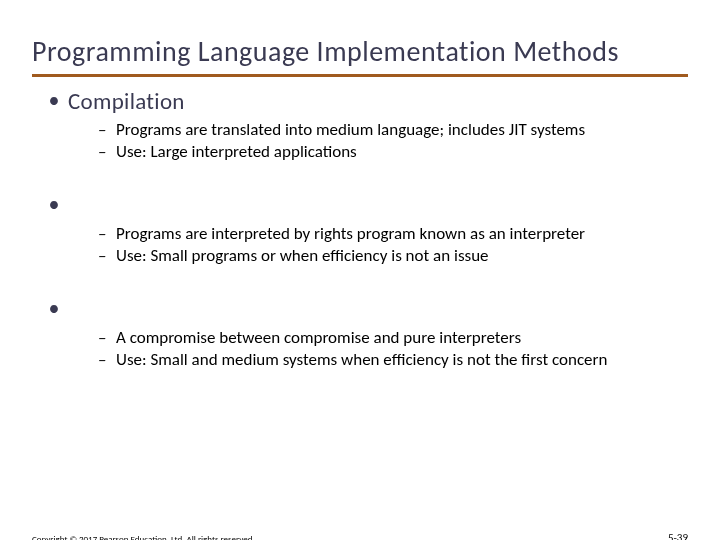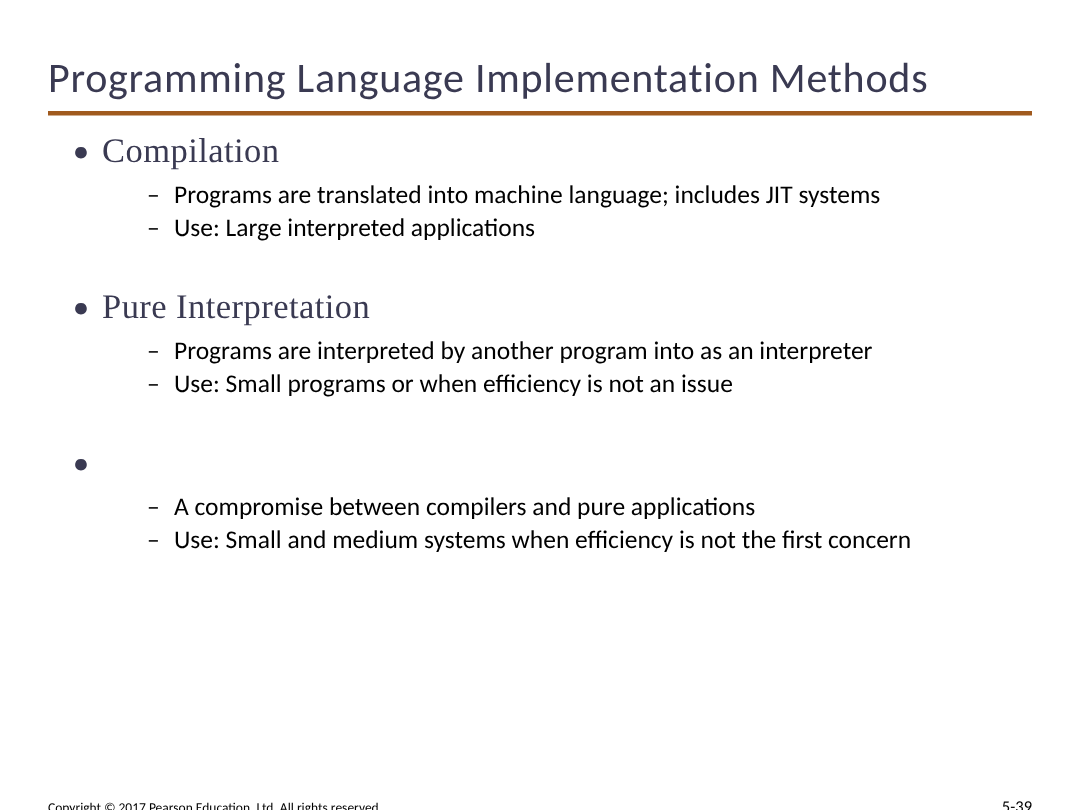--- a/index.html
+++ b/index.html
@@ -44,21 +44,20 @@
     text-align: center;
     font-size: 22px;
     line-height: 28px;
     color: #3a3a52;
   }
   .l1 .txt {
     font-size: 23px;
     line-height: 28px;
     color: #3a3a52;
     letter-spacing: 0.3px;
-    font-family: Liberation Serif, serif;
   }
   .l2-group {
     margin: 4px 0 28px 58px;
   }
   .l2 {
     display: flex;
     align-items: flex-start;
     font-size: 17px;
     line-height: 22px;
     color: #000000;
@@ -98,50 +97,49 @@
 
   <div class="body">
 
     <div class="l1">
       <span class="dot">•</span>
       <span class="txt">Compilation</span>
     </div>
     <div class="l2-group">
       <div class="l2">
         <span class="dash">–</span>
-        <span class="txt">Programs are translated into machine language; includes JIT systems</span>
+        <span class="txt">Programs are translated into medium language; includes JIT systems</span>
       </div>
       <div class="l2">
         <span class="dash">–</span>
         <span class="txt">Use: Large interpreted applications</span>
       </div>
     </div>
 
     <div class="l1">
       <span class="dot">•</span>
-      <span class="txt">Pure Interpretation</span>
     </div>
     <div class="l2-group">
       <div class="l2">
         <span class="dash">–</span>
-        <span class="txt">Programs are interpreted by another program into as an interpreter</span>
+        <span class="txt">Programs are interpreted by rights program known as an interpreter</span>
       </div>
       <div class="l2">
         <span class="dash">–</span>
         <span class="txt">Use: Small programs or when efficiency is not an issue</span>
       </div>
     </div>
 
     <div class="l1">
       <span class="dot">•</span>
     </div>
     <div class="l2-group last">
       <div class="l2">
         <span class="dash">–</span>
-        <span class="txt">A compromise between compilers and pure applications</span>
+        <span class="txt">A compromise between compromise and pure interpreters</span>
       </div>
       <div class="l2">
         <span class="dash">–</span>
         <span class="txt">Use: Small and medium systems when efficiency is not the first concern</span>
       </div>
     </div>
 
   </div>
 
   <div class="footer">Copyright © 2017 Pearson Education, Ltd. All rights reserved.</div>

